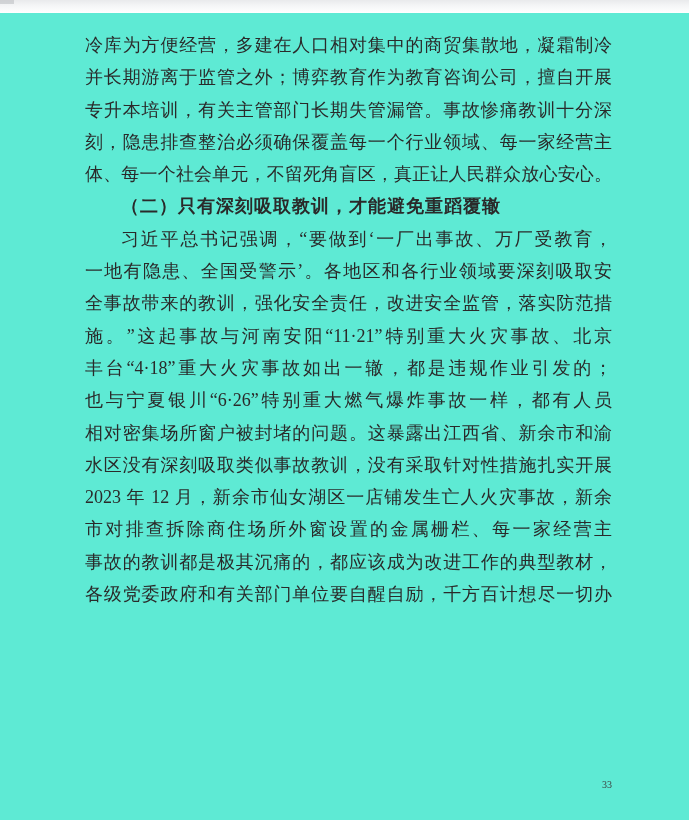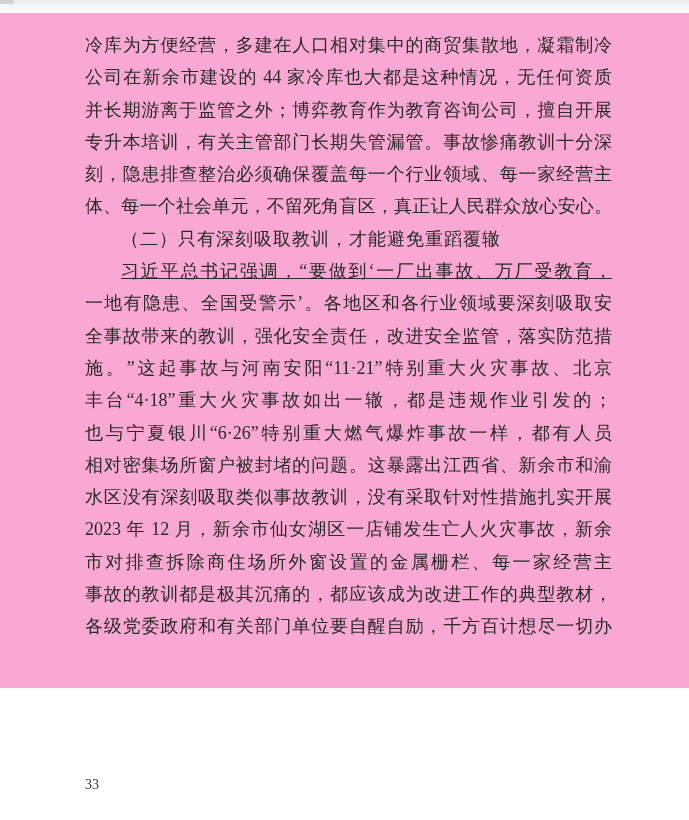--- a/index.html
+++ b/index.html
@@ -11,22 +11,22 @@
     width: 689px;
     height: 820px;
     position: relative;
     overflow: hidden;
     font-family: "Liberation Serif", "DejaVu Serif", serif;
   }
   .page {
     position: absolute;
     left: 0; top: 0;
     width: 689px;
-    height: 688px;
-    background: #f9a8d4;
+    height: 820px;
+    background: #5eead4;
   }
   
   .top-shade {
     position: absolute;
     left: 0; top: 0;
     width: 689px;
     height: 13px;
     background: linear-gradient(to bottom, #e9eaec 0%, #f5f6f7 45%, #ffffff 100%);
   }
   .top-corner-mark {
@@ -48,53 +48,51 @@
   }
   .line {
     height: 32.3px;
     overflow: hidden;
     white-space: nowrap;
     text-align: justify;
     text-align-last: justify;
     -moz-text-align-last: justify;
   }
   .line.heading {
-    font-weight: 400;
+    font-weight: 700;
     text-align: left;
     text-align-last: left;
     -moz-text-align-last: left;
     text-indent: 2em;
     letter-spacing: 1px;
   }
   .line.body-indent {
     text-indent: 2em;
-    text-decoration: underline;
   }
   .page-footer {
     position: absolute;
     left: 85px;
     top: 775px;
     width: 527px;
-    text-align: left;
+    text-align: right;
     color: #3c3c3c;
-    font-size: 14px;
+    font-size: 10px;
     line-height: 20px;
   }
 </style>
 </head>
 <body>
 
 <div class="page">
   <div class="top-shade"></div>
   <div class="top-corner-mark"></div>
 
   <div class="text-block" id="text-block">
 
   <div class="line body">冷库为方便经营，多建在人口相对集中的商贸集散地，凝霜制冷</div>
-      <div class="line body">公司在新余市建设的 44 家冷库也大都是这种情况，无任何资质</div>
       <div class="line body">并长期游离于监管之外；博弈教育作为教育咨询公司，擅自开展</div>
       <div class="line body">专升本培训，有关主管部门长期失管漏管。事故惨痛教训十分深</div>
       <div class="line body">刻，隐患排查整治必须确保覆盖每一个行业领域、每一家经营主</div>
       <div class="line body">体、每一个社会单元，不留死角盲区，真正让人民群众放心安心。</div>
       <div class="line heading">（二）只有深刻吸取教训，才能避免重蹈覆辙</div>
       <div class="line body-indent">习近平总书记强调，“要做到‘一厂出事故、万厂受教育，</div>
       <div class="line body">一地有隐患、全国受警示’。各地区和各行业领域要深刻吸取安</div>
       <div class="line body">全事故带来的教训，强化安全责任，改进安全监管，落实防范措</div>
       <div class="line body">施。”这起事故与河南安阳“11·21”特别重大火灾事故、北京</div>
       <div class="line body">丰台“4·18”重大火灾事故如出一辙，都是违规作业引发的；</div>

